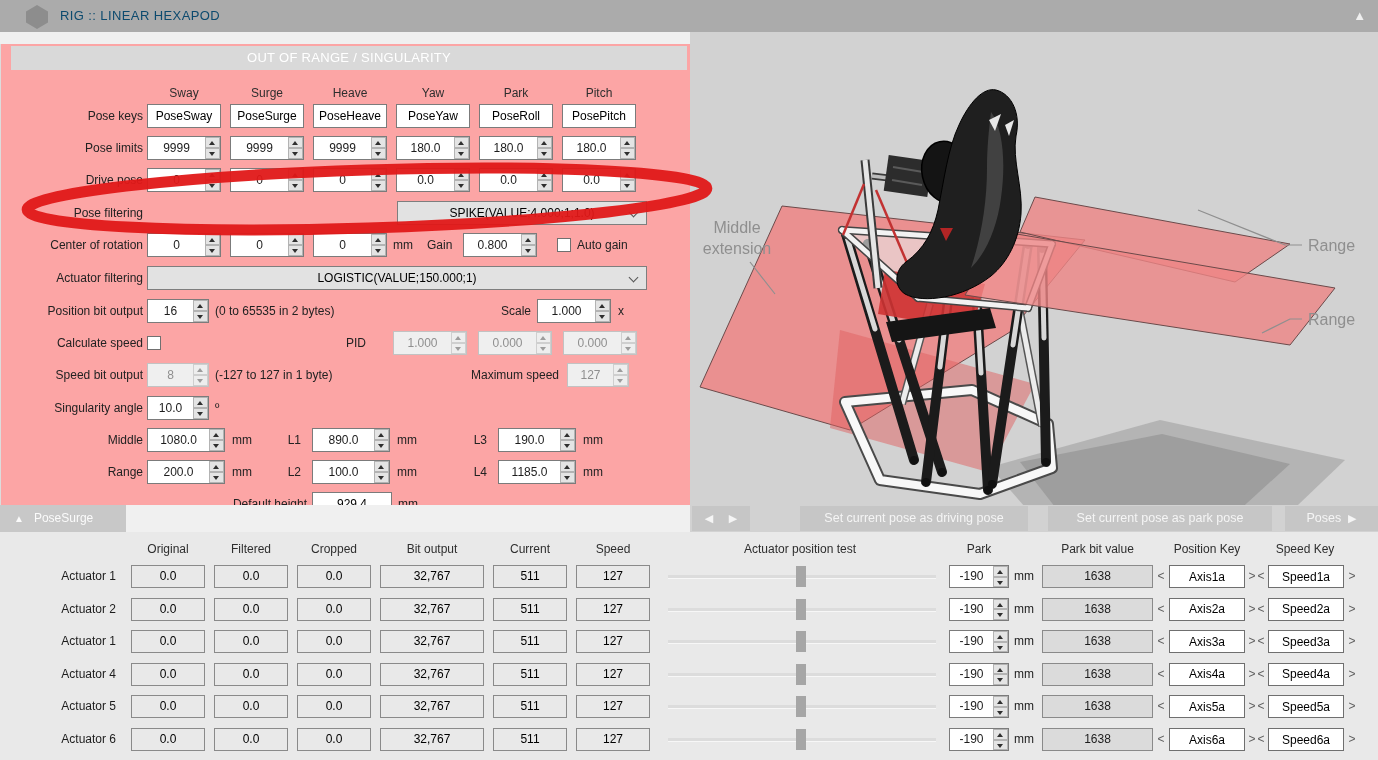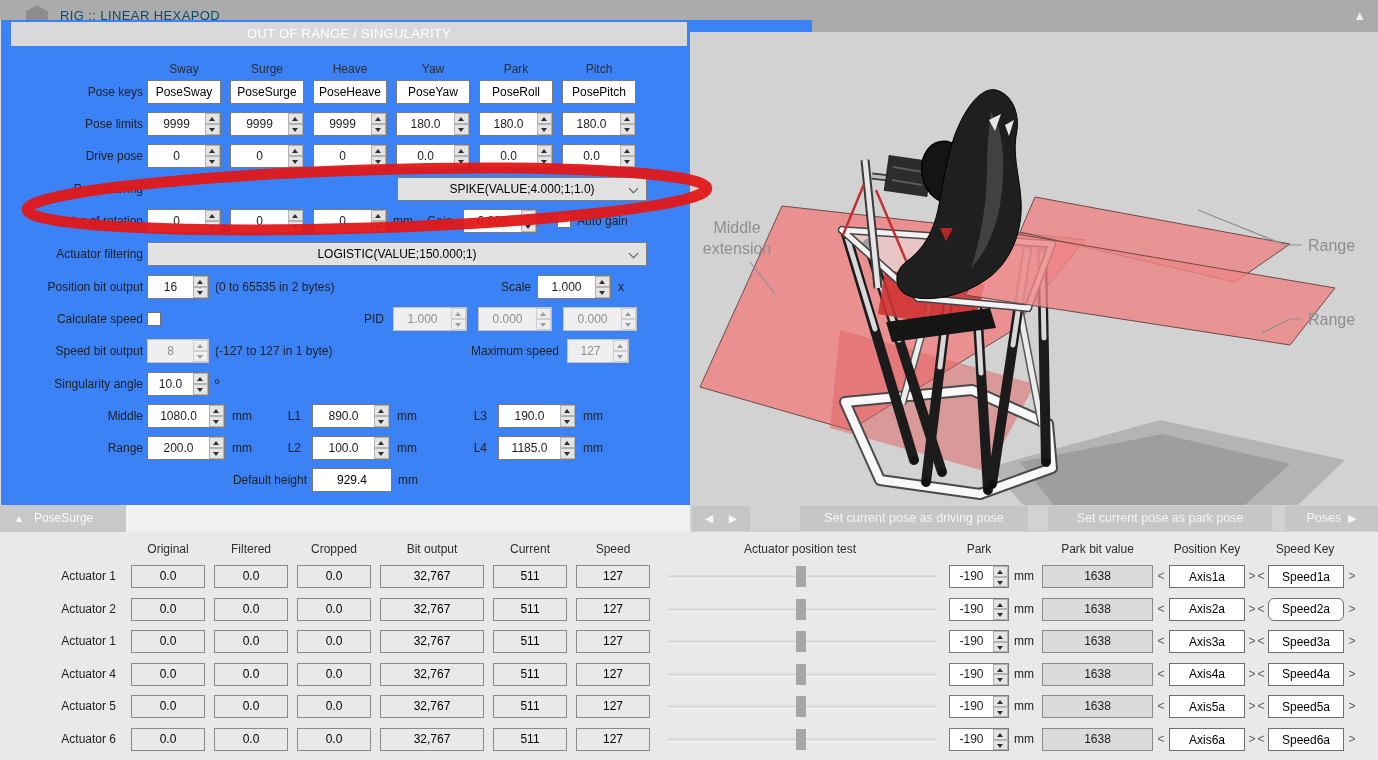--- a/index.html
+++ b/index.html
@@ -8,21 +8,21 @@
 
   .abs { position:absolute; }
 
   
   #titlebar { left:0; top:0; width:1378px; height:32px; background:#ababab; }
   #titlebar .ttl { position:absolute; left:60px; top:0; height:32px; line-height:32px; color:#0c4a6e; font-size:13px; letter-spacing:.4px; }
   #hexlogo { position:absolute; left:24px; top:4px; }
   #collapse-btn { position:absolute; right:12px; top:0; height:32px; line-height:32px; color:#efefef; font-size:13px; cursor:default; }
 
   
-  #form-panel { left:0; top:20px; width:812px; height:500px; background:#3b82f6; border-left:1px solid #dcdcdc; }
+  #form-panel { left:0; top:44px; width:812px; height:500px; background:#fca5a5; border-left:1px solid #dcdcdc; }
   #scene-panel { left:690px; top:32px; width:688px; height:500px; background:#d2d2d2; }
   #bottom-panel { left:0; top:532px; width:1378px; height:228px; background:#e9e9e9; }
 
   #section-header { left:10px; top:2px; width:676px; height:24px; background:#d9d9d9; color:#ffffff; font-size:13px; text-align:center; line-height:24px; letter-spacing:.3px; }
 
   
   .flabel { position:absolute; left:4px; width:138px; height:24px; line-height:24px; text-align:right; color:#222; }
   .hdr6 { position:absolute; width:74px; text-align:center; color:#2e2e2e; }
   .ibox { position:absolute; height:24px; border:1px solid #7b7b7b; background:#fff; text-align:center; font:12px "Liberation Sans",sans-serif; color:#000; }
   .unit { position:absolute; height:24px; line-height:24px; color:#222; }
@@ -248,21 +248,21 @@
       <div class="sv">1.000</div>
       <div class="sb">
         <span class="up"></span>
         <span class="dn"></span>
       </div>
     </div>
   <div class="unit" style="left:617px;top:255px">x</div>
 
   <div class="flabel" style="top:287px">Calculate speed</div>
   <span class="cb" style="left:146px;top:292px"></span>
-  <div class="unit" style="left:345px;top:287px;width:38px;text-align:right">PID</div>
+  <div class="unit" style="left:345px;top:287px;width:38px;text-align:left">PID</div>
   <div class="spin dis" style="left:392px;top:287px;width:74px">
       <div class="sv">1.000</div>
       <div class="sb">
         <span class="up"></span>
         <span class="dn"></span>
       </div>
     </div>
   <div class="spin dis" style="left:477px;top:287px;width:74px">
       <div class="sv">0.000</div>
       <div class="sb">
@@ -550,21 +550,21 @@
           <span class="up"></span>
           <span class="dn"></span>
         </div>
     </div>
     <div class="unit" style="left:1014px;top:0;height:23px;line-height:23px">mm</div>
     <div class="pbox" style="left:1042px;width:111px">1638</div>
     <span class="karr" style="left:1156px">&lt;</span>
     <input class="kbox" style="left: 1169px; width: 76px;" readonly="" value="Axis2a">
     <span class="karr" style="left:1247px">&gt;</span>
     <span class="karr" style="left:1256px">&lt;</span>
-    <input class="kbox" style="left: 1268px; width: 76px; border-radius: 6px;" readonly="" value="Speed2a">
+    <input class="kbox" style="left: 1268px; width: 76px;" readonly="" value="Speed2a">
     <span class="karr" style="left:1347px">&gt;</span>
   </div>
     <div class="act-row" style="top: 630.2px;">
     <div class="rlbl">Actuator 1</div>
     <div class="rbox" style="left:131px;width:74px">0.0</div>
     <div class="rbox" style="left:214px;width:74px">0.0</div>
     <div class="rbox" style="left:297px;width:74px">0.0</div>
     <div class="rbox" style="left:380px;width:104px">32,767</div>
     <div class="rbox" style="left:493px;width:74px">511</div>
     <div class="rbox" style="left:576px;width:74px">127</div>

